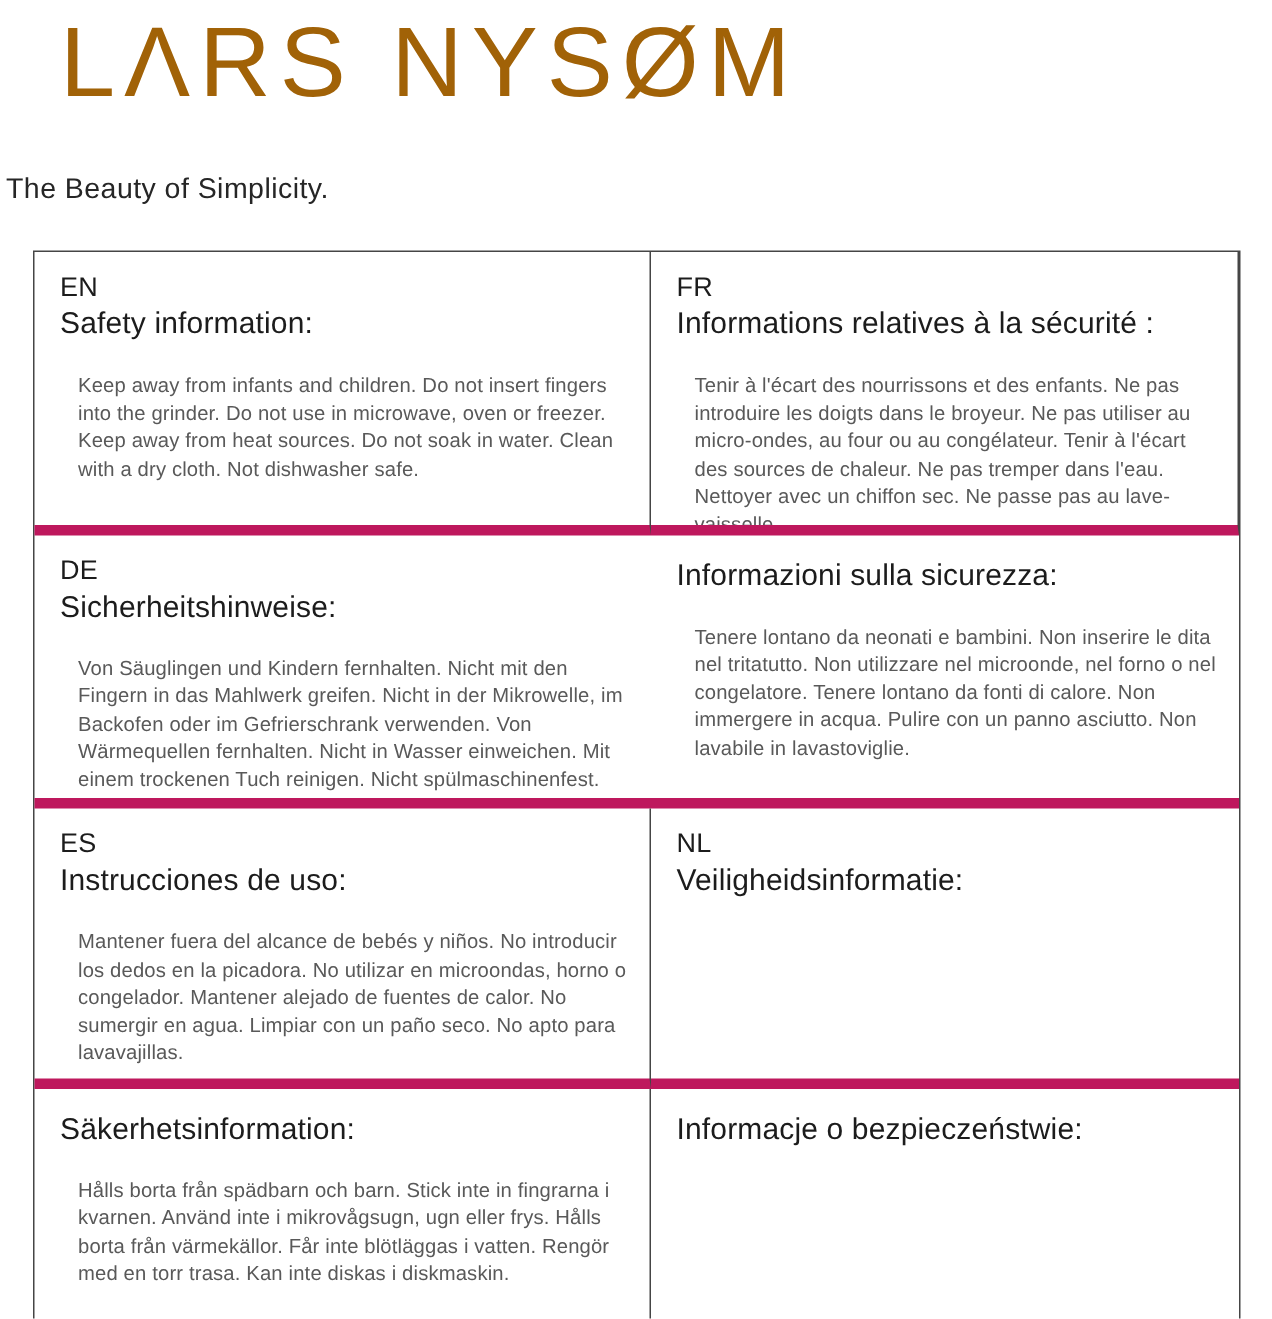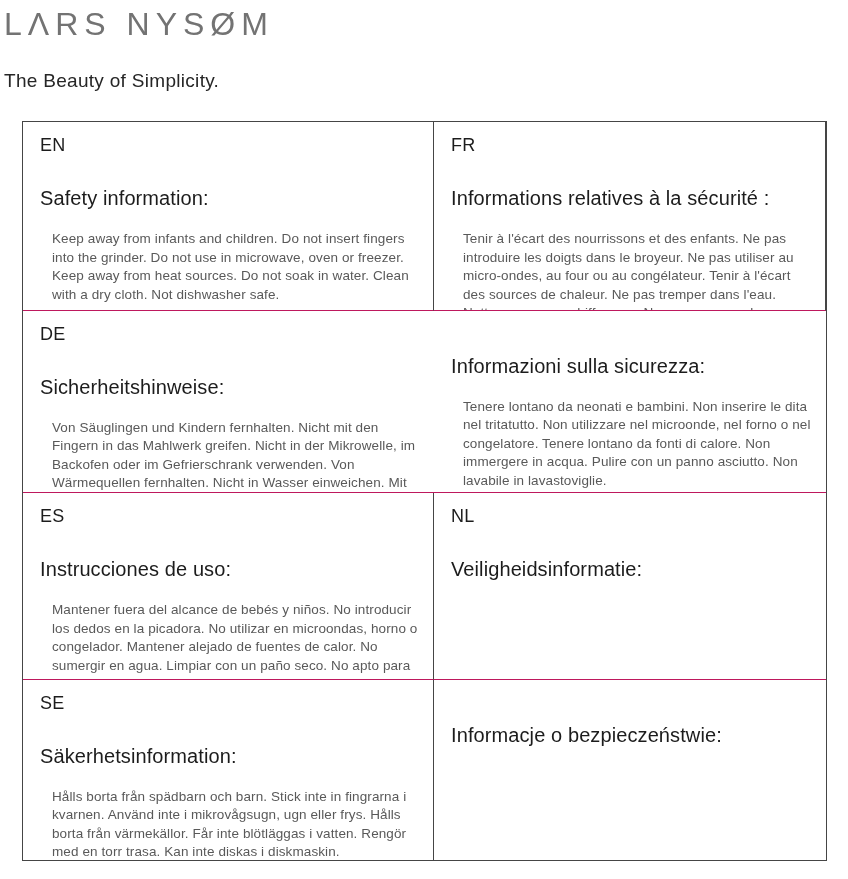--- a/index.html
+++ b/index.html
@@ -6,59 +6,60 @@
   html, body {
     width: 848px;
     background: #ffffff;
     font-family: "Liberation Sans", sans-serif;
     color: #1c1c1c;
   }
   body { height: 879px; overflow: hidden; }
 
   .header { padding: 8px 0 0 4px; }
   .logo {
-    font-size: 32px;
+    font-size: 66px;
     line-height: 1.0;
     font-weight: 400;
     letter-spacing: 6px;
-    color: #737373;
+    color: #a16207;
     white-space: nowrap;
+    margin-left: 36px;
   }
   .tagline {
-    margin-top: 30px;
+    margin-top: 42px;
     font-size: 19px;
     letter-spacing: 0.3px;
     color: #262626;
   }
 
   .info-table {
     margin: 29px 0 0 22px;
     width: 805px;
     height: 740px;
     border: 1px solid #454545;
     display: grid;
     grid-template-columns: 411fr 392fr;
     grid-template-rows: 188fr 182fr 186fr 180fr;
     background: #ffffff;
   }
   .cell {
     padding: 13px 10px 6px 17px;
     overflow: hidden;
   }
   .cell.col-left  { border-right: 1px solid #454545; }
-  .cell.row-1, .cell.row-2, .cell.row-3 { border-bottom: 1px solid #be185d; }
+  .cell.row-1, .cell.row-2, .cell.row-3 { border-bottom: 7px solid #be185d; }
 
   .lang-code {
     font-size: 18px;
     font-weight: 400;
     color: #1c1c1c;
     letter-spacing: 0.2px;
   }
   .cell-heading {
-    margin-top: 31px;
+    margin-top: 3px;
     font-size: 20px;
     font-weight: 400;
     color: #1c1c1c;
     letter-spacing: 0.1px;
   }
   .cell-body {
     margin: 20px 0 0 12px;
     font-size: 13.5px;
     line-height: 18.5px;
     color: #595959;
@@ -103,21 +104,20 @@
     <div class="cell-heading">Instrucciones de uso:</div>
     <p class="cell-body">Mantener fuera del alcance de bebés y niños. No introducir los dedos en la picadora. No utilizar en microondas, horno o congelador. Mantener alejado de fuentes de calor. No sumergir en agua. Limpiar con un paño seco. No apto para lavavajillas.</p>
   </div>
 
   <div class="cell col-right row-3">
     <div class="lang-code">NL</div>
     <div class="cell-heading">Veiligheidsinformatie:</div>
   </div>
 
   <div class="cell col-left row-4">
-    <div class="lang-code">SE</div>
     <div class="cell-heading">Säkerhetsinformation:</div>
     <p class="cell-body">Hålls borta från spädbarn och barn. Stick inte in fingrarna i kvarnen. Använd inte i mikrovågsugn, ugn eller frys. Hålls borta från värmekällor. Får inte blötläggas i vatten. Rengör med en torr trasa. Kan inte diskas i diskmaskin.</p>
   </div>
 
   <div class="cell col-right row-4">
     <div class="cell-heading">Informacje o bezpieczeństwie:</div>
   </div>
 
 </div>
 

